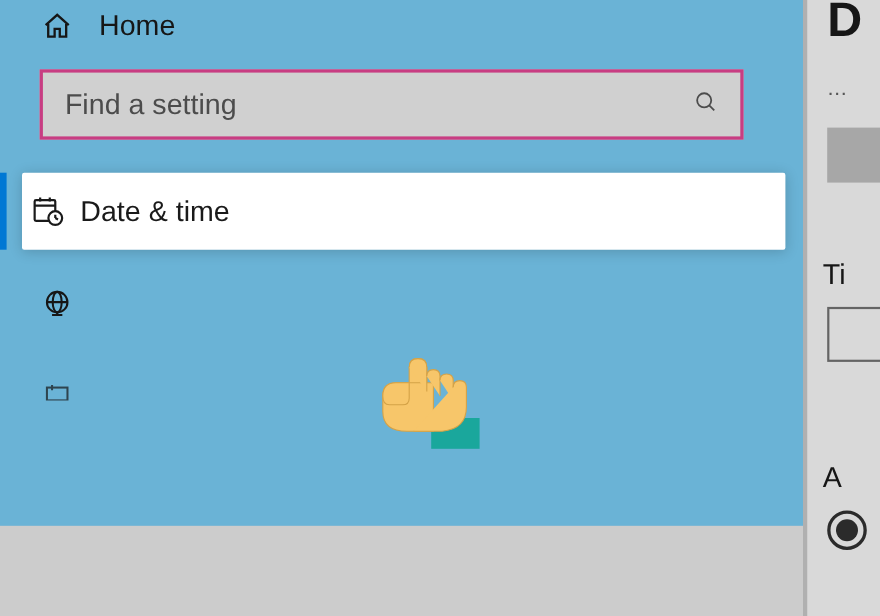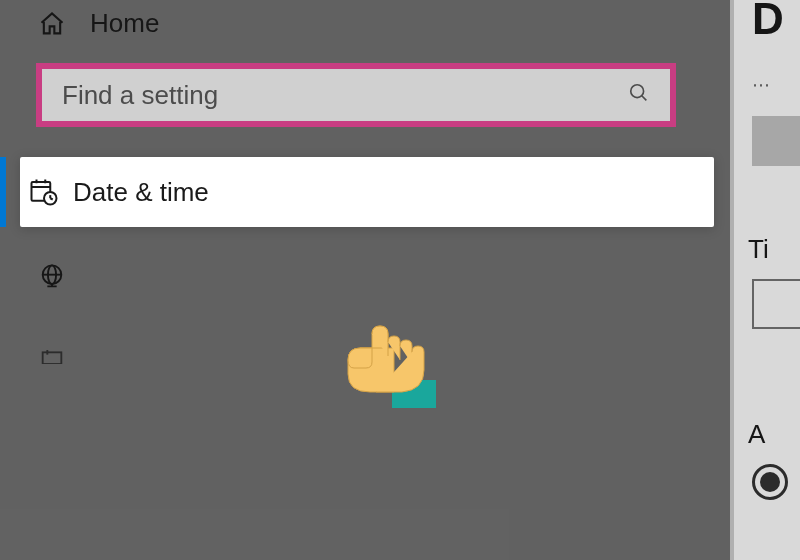--- a/index.html
+++ b/index.html
@@ -13,39 +13,39 @@
     }
     .dim-overlay {
       position: absolute;
       top: 0; left: 0; right: 0; bottom: 0;
       background: rgba(0,0,0,0.15);
       pointer-events: none;
       z-index: 5;
     }
     .sidebar {
       width: 730px;
-      height: 560px;
-      background: #737373;
+      height: 478px;
+      background: #7dd3fc;
       padding: 0;
       position: relative;
     }
     .home-row {
       display: flex;
       align-items: center;
       gap: 22px;
       padding: 8px 36px 24px 36px;
     }
     .home-label {
       font-size: 26px;
       color: #1a1a1a;
       font-weight: 400;
     }
     .search-box {
       margin: 0 54px 30px 36px;
-      border: 6px solid #ec4899;
+      border: 3px solid #ec4899;
       height: 64px;
       display: flex;
       align-items: center;
       padding: 0 20px;
       justify-content: space-between;
       background: #f5f5f5;
     }
     .search-placeholder {
       font-size: 26px;
       color: #5a5a5a;

